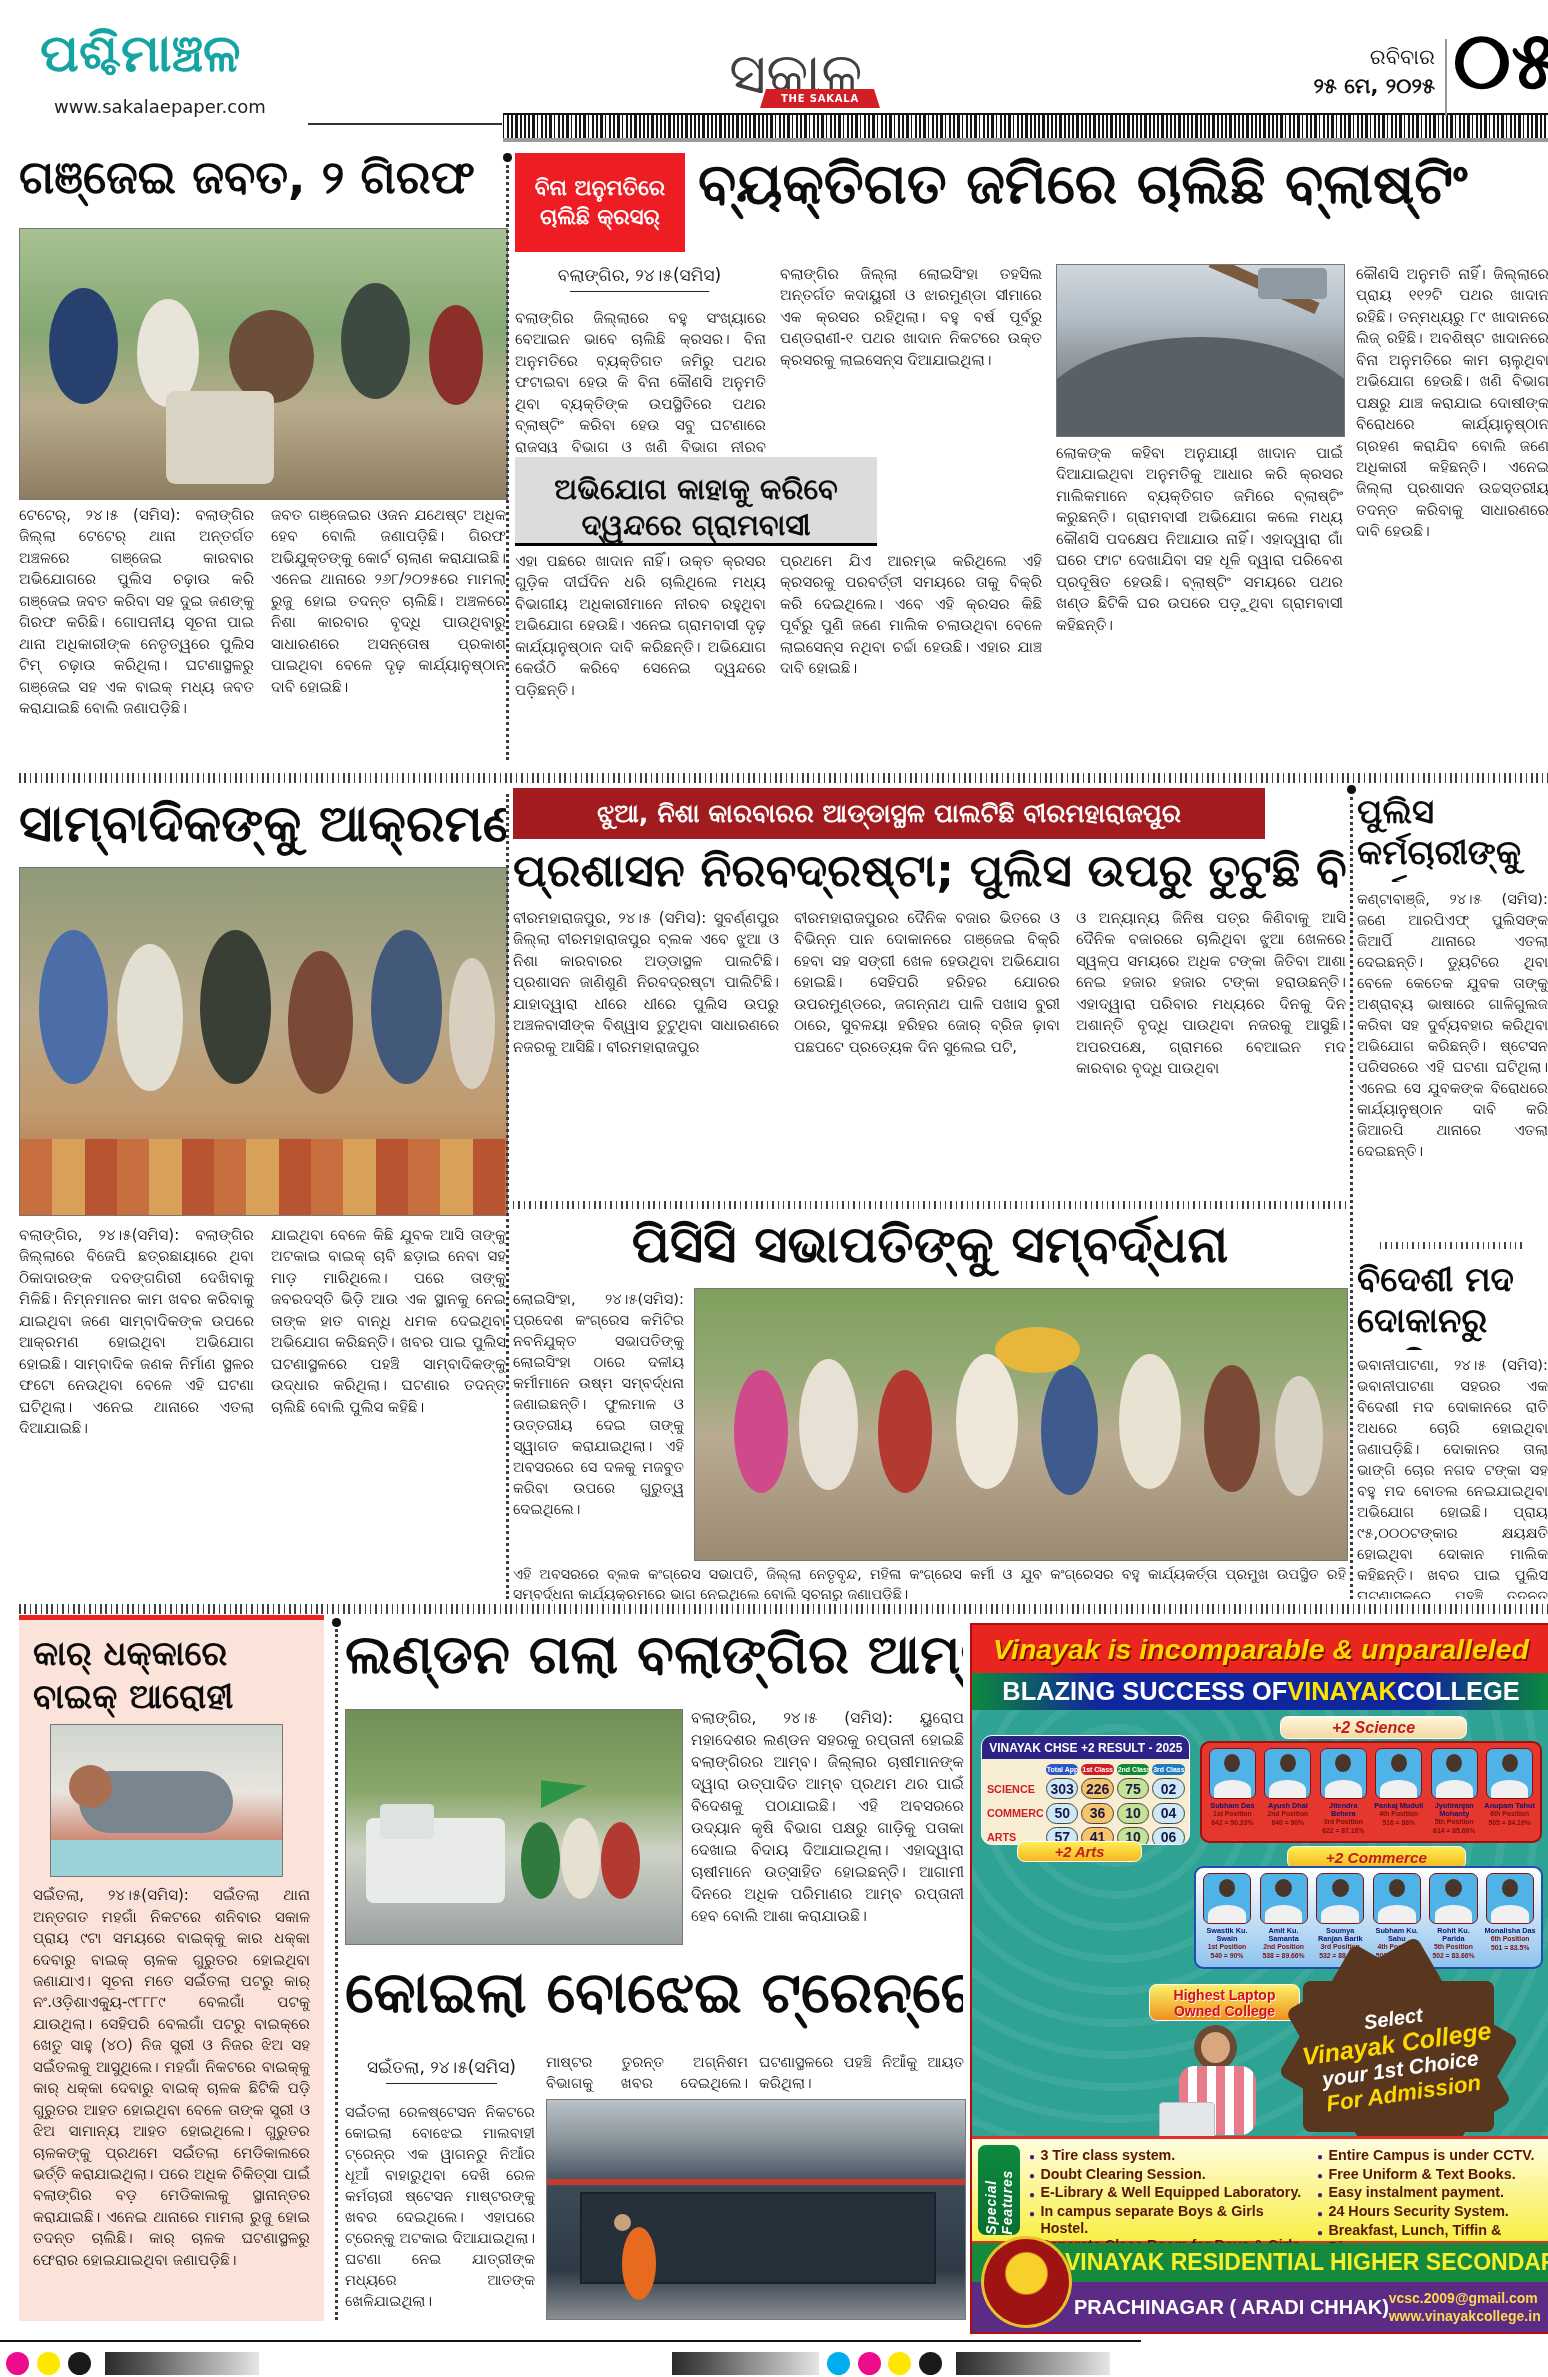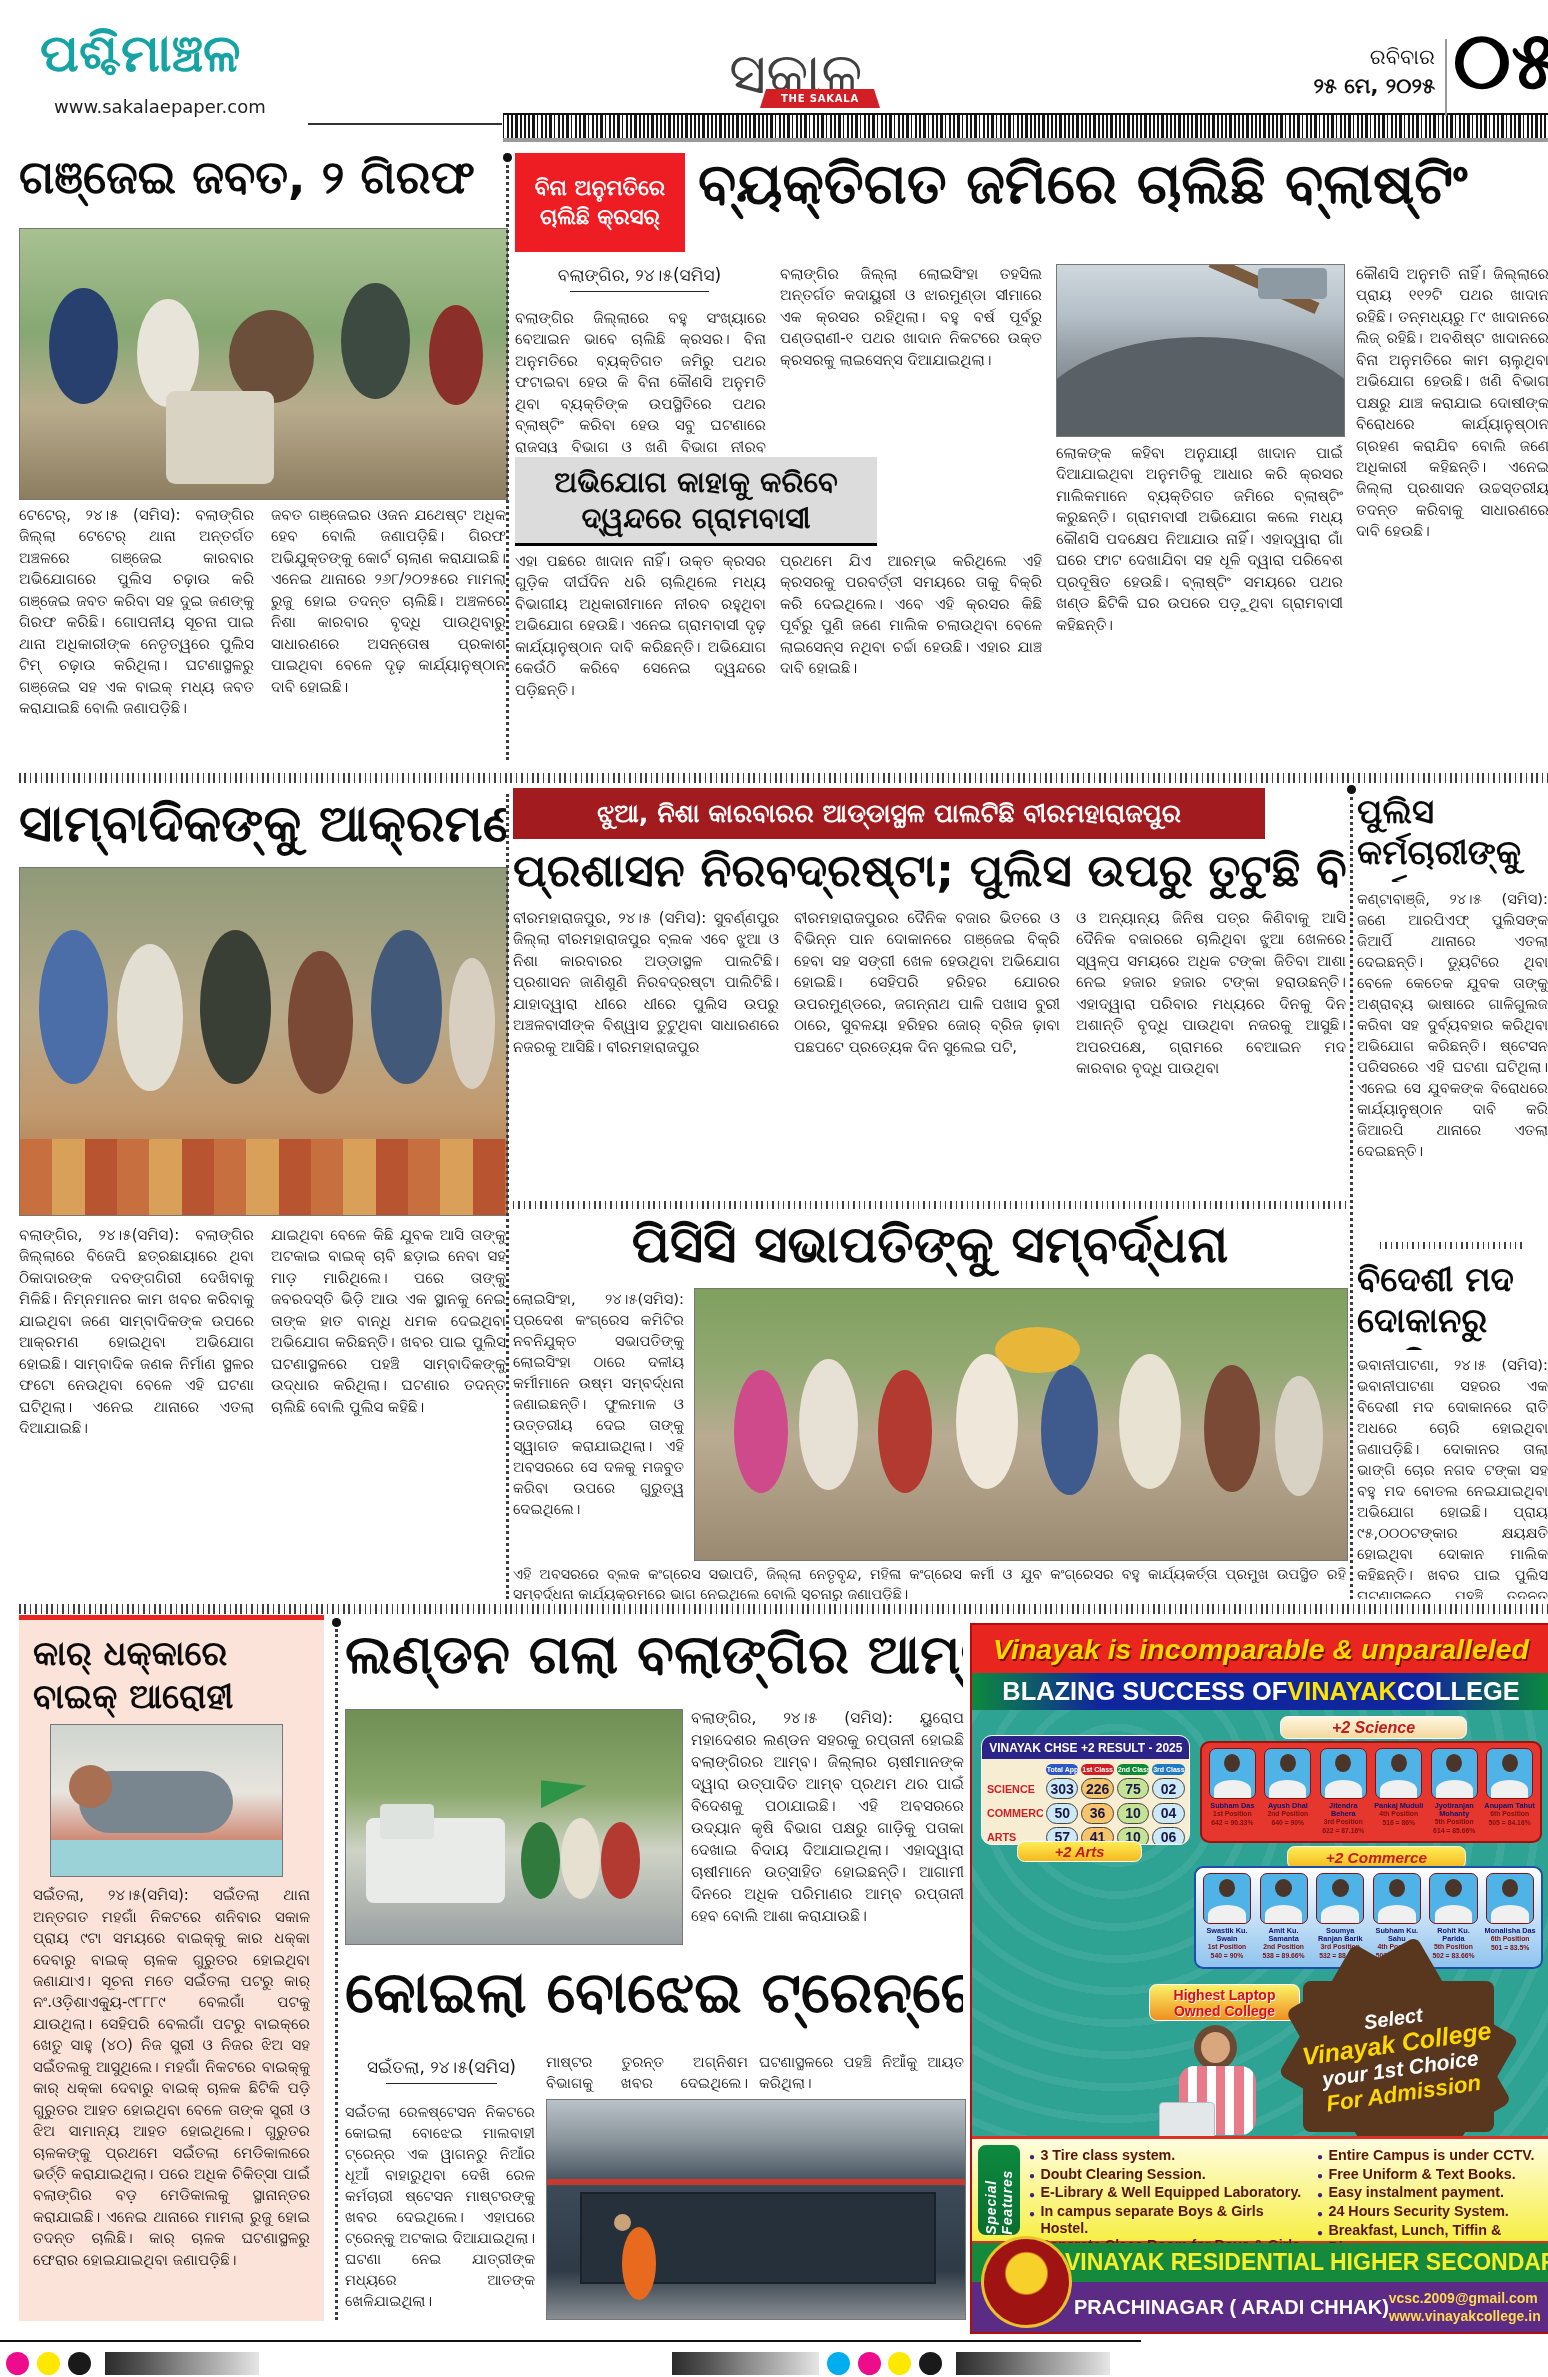--- a/index.html
+++ b/index.html
@@ -74,21 +74,21 @@
   .fli .b{color:#4a1a7a;font-size:10px;margin:2.3px 5.4px 0 0}
   .gband{position:absolute;left:0;right:0;background:#168a3c;color:#f7ef2a;font-weight:800;font-size:23px;
          text-align:center;overflow:hidden;white-space:nowrap}
   .pband{position:absolute;left:0;right:0;background:#5b2b85;display:flex;align-items:center;box-sizing:border-box;padding-left:102px}
   .addr{font-size:20px;font-weight:800;color:#fff;white-space:nowrap;overflow:hidden}
   .mailz{margin-left:auto;padding-right:9.3px;font-size:14px;font-weight:700;color:#ffd94e;line-height:1.3;text-align:left;white-space:nowrap}
   .ganesh{position:absolute;border-radius:50%;border:3.1px solid #e8c12c;
           background:radial-gradient(circle at 50% 40%,#f7d02a 0 30%,#a01313 33% 100%);z-index:5}
   .kickbox{background:#ee1c23;color:#fff;font-weight:800;text-align:center;display:flex;align-items:center;justify-content:center}
   .graybox{background:#dcdcdc;border-bottom:3.9px solid #000;color:#0c0c0c;font-weight:800;text-align:center;
-           display:flex;align-items:center;justify-content:center;flex-direction:column}
+           display:flex;align-items:center;justify-content:flex-end;flex-direction:column}
 </style>
 </head>
 <body>
 
 <div class="page">
 
   <div class="abs" style="left:0;top:0;width:1548px;height:143px">
     <div class="abs" style="left:40px;top:23px;font-size:52px;font-weight:900;color:#15a3a3;white-space:nowrap">ପଶ୍ଚିମାଞ୍ଚଳ</div>
     <div class="abs" style="left:54px;top:96px;font-size:18px;color:#222">www.sakalaepaper.com</div>
     <div class="abs" style="left:308px;top:123px;width:194px;height:1.5px;background:#333"></div>

